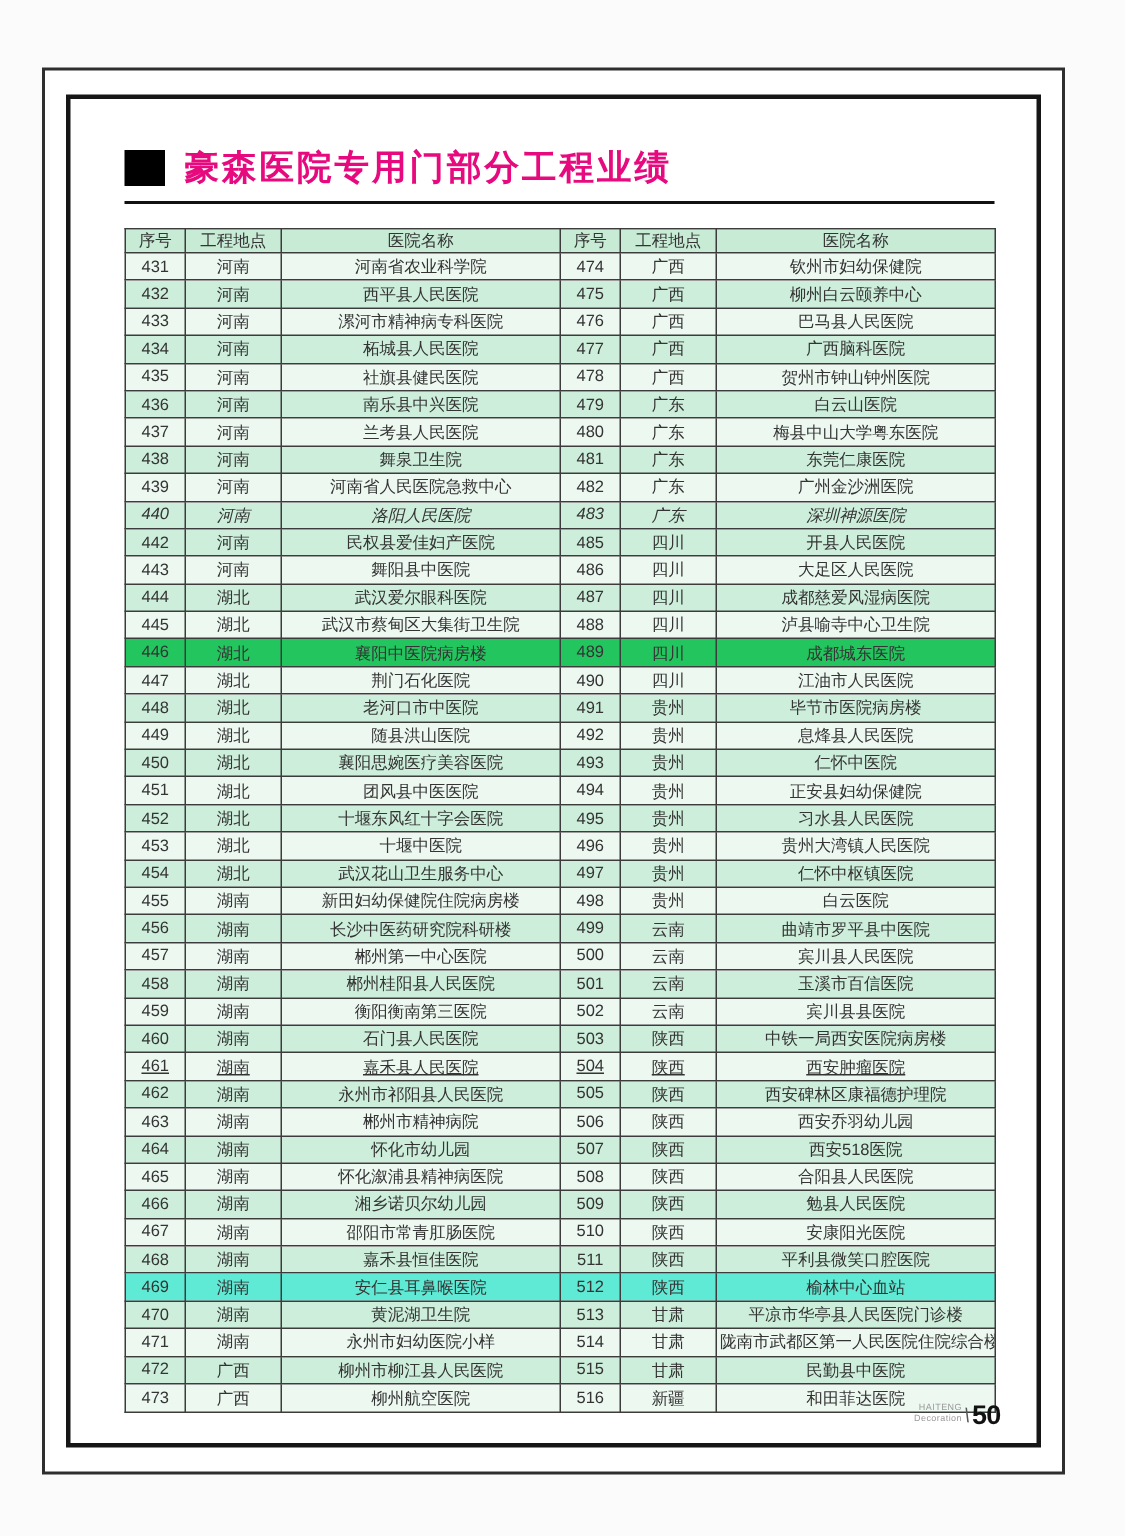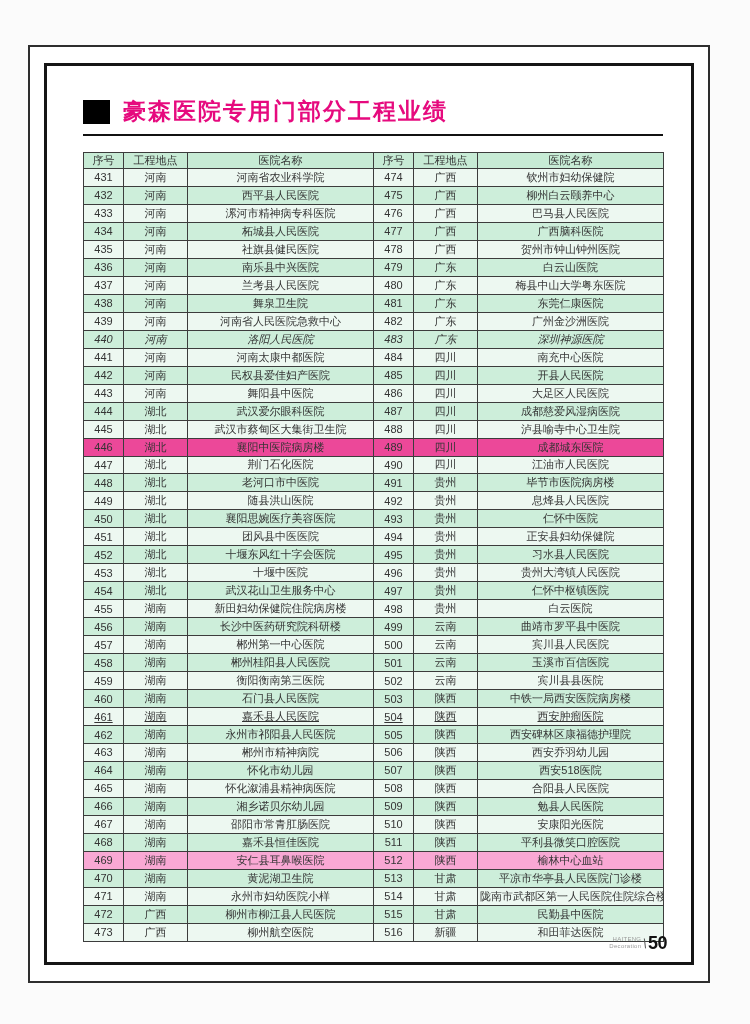--- a/index.html
+++ b/index.html
@@ -166,28 +166,20 @@
             <td>广州金沙洲医院</td>
           </tr>
           <tr class="row-even" style="background: rgb(205, 238, 218); font-style: italic;">
             <td>440</td>
             <td>河南</td>
             <td>洛阳人民医院</td>
             <td>483</td>
             <td>广东</td>
             <td>深圳神源医院</td>
           </tr>
-          <tr class="row-odd" style="background: rgb(237, 248, 241);">
-            <td>441</td>
-            <td>河南</td>
-            <td>河南太康中都医院</td>
-            <td>484</td>
-            <td>四川</td>
-            <td>南充中心医院</td>
-          </tr>
           <tr class="row-even" style="background: rgb(205, 238, 218);">
             <td>442</td>
             <td>河南</td>
             <td>民权县爱佳妇产医院</td>
             <td>485</td>
             <td>四川</td>
             <td>开县人民医院</td>
           </tr>
           <tr class="row-odd" style="background: rgb(237, 248, 241);">
             <td>443</td>
@@ -206,21 +198,21 @@
             <td>成都慈爱风湿病医院</td>
           </tr>
           <tr class="row-odd" style="background: rgb(237, 248, 241);">
             <td>445</td>
             <td>湖北</td>
             <td>武汉市蔡甸区大集街卫生院</td>
             <td>488</td>
             <td>四川</td>
             <td>泸县喻寺中心卫生院</td>
           </tr>
-          <tr class="row-even" style="background: #ec4899;">
+          <tr class="row-even" style="background: #22c55e;">
             <td>446</td>
             <td>湖北</td>
             <td>襄阳中医院病房楼</td>
             <td>489</td>
             <td>四川</td>
             <td>成都城东医院</td>
           </tr>
           <tr class="row-odd" style="background: rgb(237, 248, 241);">
             <td>447</td>
             <td>湖北</td>
@@ -390,21 +382,21 @@
             <td>安康阳光医院</td>
           </tr>
           <tr class="row-even" style="background: rgb(205, 238, 218);">
             <td>468</td>
             <td>湖南</td>
             <td>嘉禾县恒佳医院</td>
             <td>511</td>
             <td>陕西</td>
             <td>平利县微笑口腔医院</td>
           </tr>
-          <tr class="row-odd" style="background: #f9a8d4;">
+          <tr class="row-odd" style="background: #5eead4;">
             <td>469</td>
             <td>湖南</td>
             <td>安仁县耳鼻喉医院</td>
             <td>512</td>
             <td>陕西</td>
             <td>榆林中心血站</td>
           </tr>
           <tr class="row-even" style="background: rgb(205, 238, 218);">
             <td>470</td>
             <td>湖南</td>

